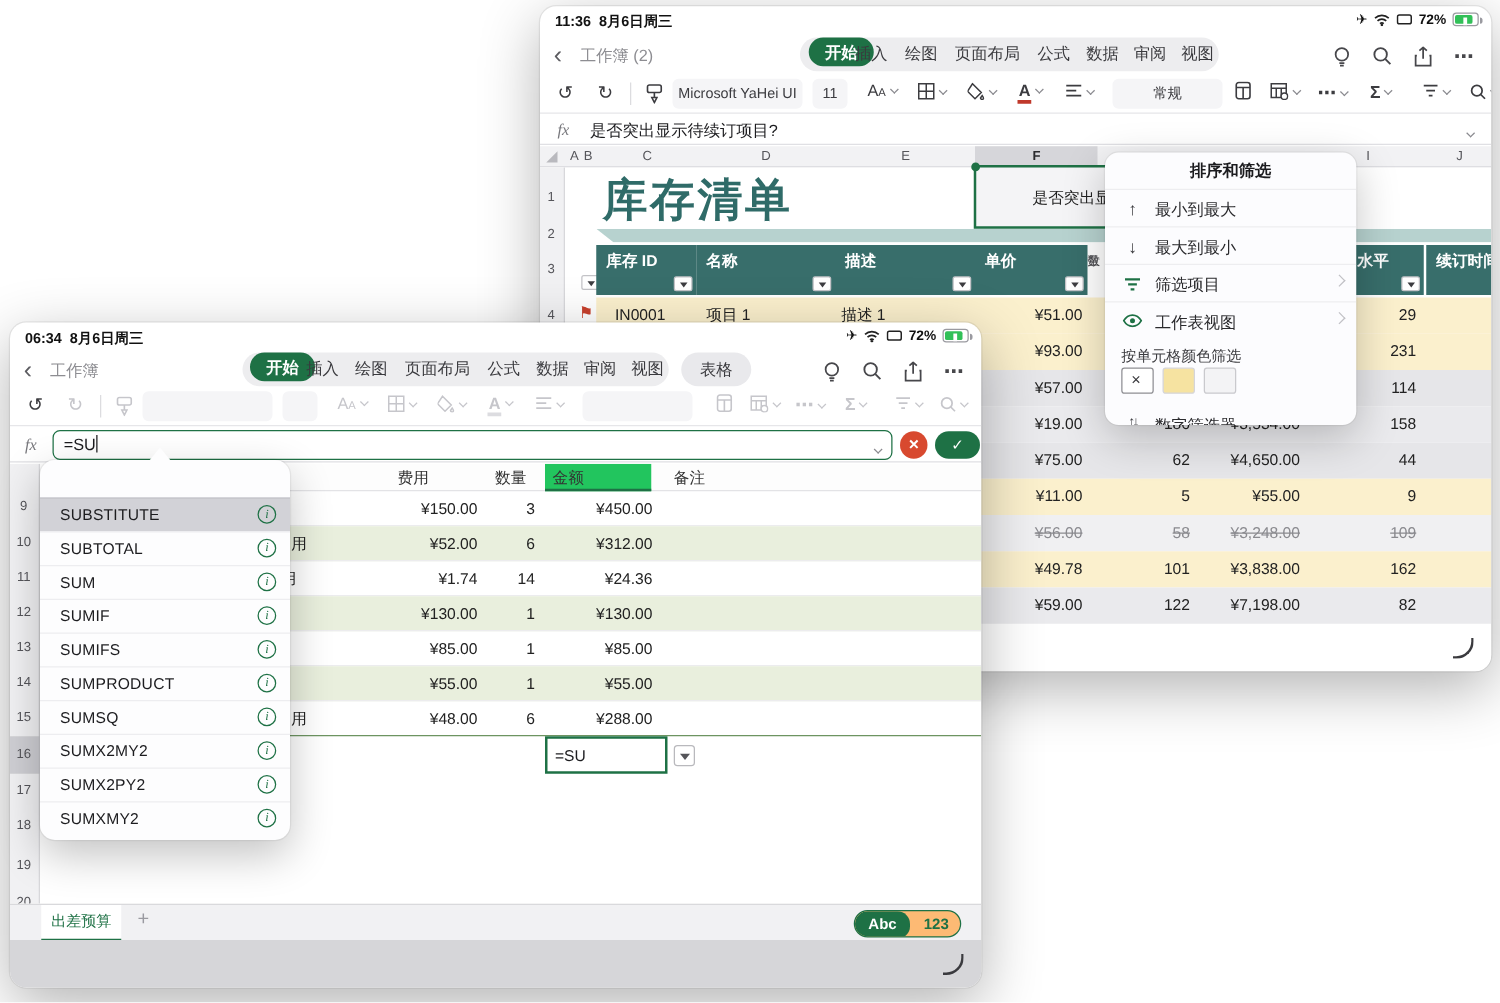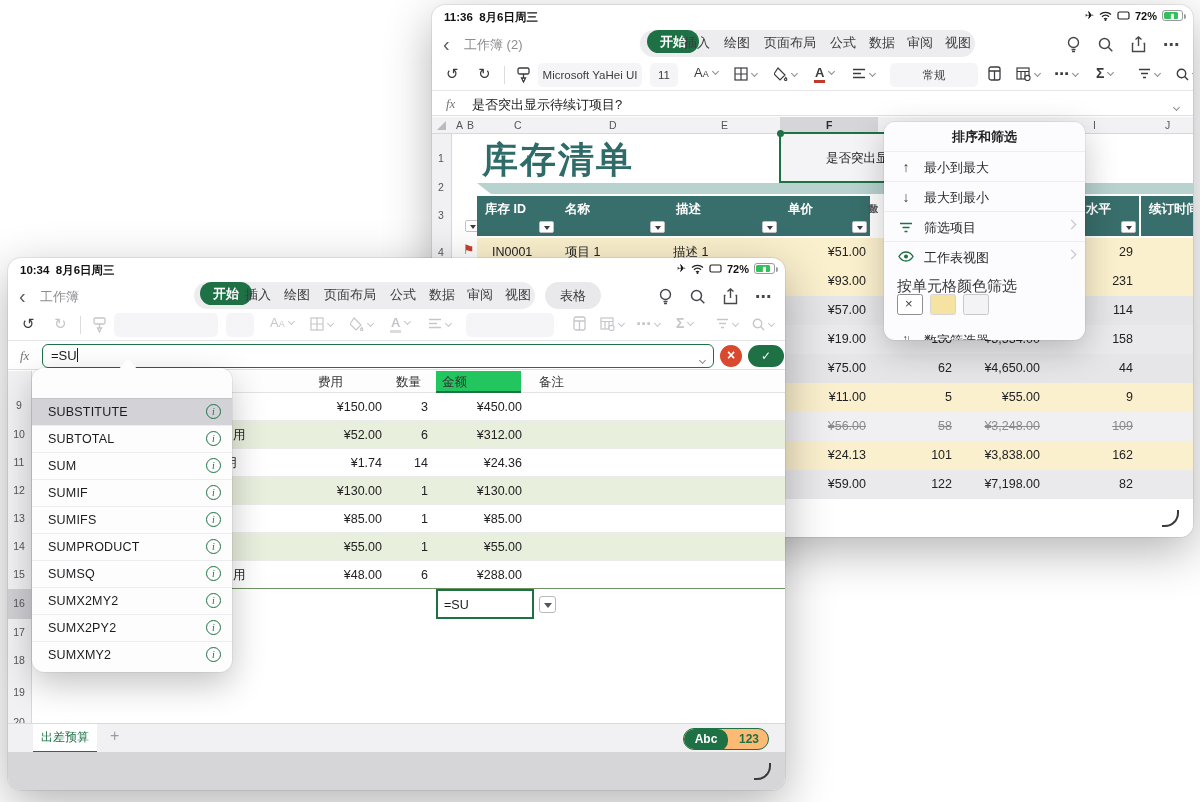--- a/index.html
+++ b/index.html
@@ -273,21 +273,21 @@
         <span class="ch r">¥55.00</span>
         <span class="ci r">9</span>
       </div>
       <div class="bgrow strike" style="top:278px;background:#f0f0f2">
         <span class="cf r">¥56.00</span>
         <span class="cg r">58</span>
         <span class="ch r">¥3,248.00</span>
         <span class="ci r">109</span>
       </div>
       <div class="bgrow" style="top:307px;background:#fbf0cd">
-        <span class="cf r">¥24.13</span>
+        <span class="cf r">¥49.78</span>
         <span class="cg r">101</span>
         <span class="ch r">¥3,838.00</span>
         <span class="ci r">162</span>
       </div>
       <div class="bgrow" style="top:336px;background:#eaeaed">
         <span class="cf r">¥59.00</span>
         <span class="cg r">122</span>
         <span class="ch r">¥7,198.00</span>
         <span class="ci r">82</span>
       </div>
@@ -314,36 +314,36 @@
       <span class="sub"></span>
     </div>
     <div class="menuitem" style="top:119px">
       <span class="mi"><svg width="16" height="11" viewBox="0 0 16 11" style="margin-top:2px">
             <path d="M1 5.5C3 2 6 1 8 1s5 1 7 4.5C13 9 10 10 8 10S3 9 1 5.5z" fill="none" stroke="#1e7145" stroke-width="1.4"></path>
             <circle cx="8" cy="5.5" r="2" fill="#1e7145"></circle>
           </svg></span>
       <span class="ml">工作表视图</span>
       <span class="sub"></span>
     </div>
-    <div class="abs" style="left:13px;top:155px;font-size:15px;color:#3a3a3e">按单元格颜色筛选</div>
+    <div class="abs" style="left:13px;top:155px;font-size:12px;color:#3a3a3e">按单元格颜色筛选</div>
     <div class="swatch" style="left:13px;top:172px;border-color:#8e8e93">
         <span style="position:absolute;left:7px;top:1px;font-size:13px;color:#3a3a3e">×</span>
       </div>
     <div class="swatch" style="left:46px;top:172px;background:#f6e3a1;border-color:#d5d5da"></div>
     <div class="swatch" style="left:79px;top:172px;background:#f3f3f5;border-color:#c9c9cd"></div>
     <div class="menuitem" style="top:203px;border-top:none">
       <span class="mi" style="font-size:11px;letter-spacing:-2px">↑↓</span>
       <span class="ml">数字筛选器</span>
     </div>
   </div>
 
   <div class="win" style="left:8px;top:258px;width:777px;height:532px;z-index:10">
 
     <div class="statusrow">
-      <span class="stat-time"><span>10:34</span>&nbsp;&nbsp;<span>8月6日周三</span></span>
+      <span class="stat-time"><span>06:34</span>&nbsp;&nbsp;<span>8月6日周三</span></span>
       <span class="stat-right">
         <span style="font-size:11px">✈</span>
         <svg width="13" height="10" viewBox="0 0 13 10">
             <path d="M1 3.5 A8 8 0 0 1 12 3.5 M3 5.7 A5 5 0 0 1 10 5.7 M5 7.9 A2.4 2.4 0 0 1 8 7.9" fill="none" stroke="#222" stroke-width="1.3"></path>
             <circle cx="6.5" cy="9" r="1" fill="#222"></circle>
           </svg>
         <svg width="13" height="10" viewBox="0 0 13 10">
             <rect x="1" y="1" width="11" height="7" rx="1.5" fill="none" stroke="#222" stroke-width="1.2"></rect>
           </svg>
         <span>72%</span>

